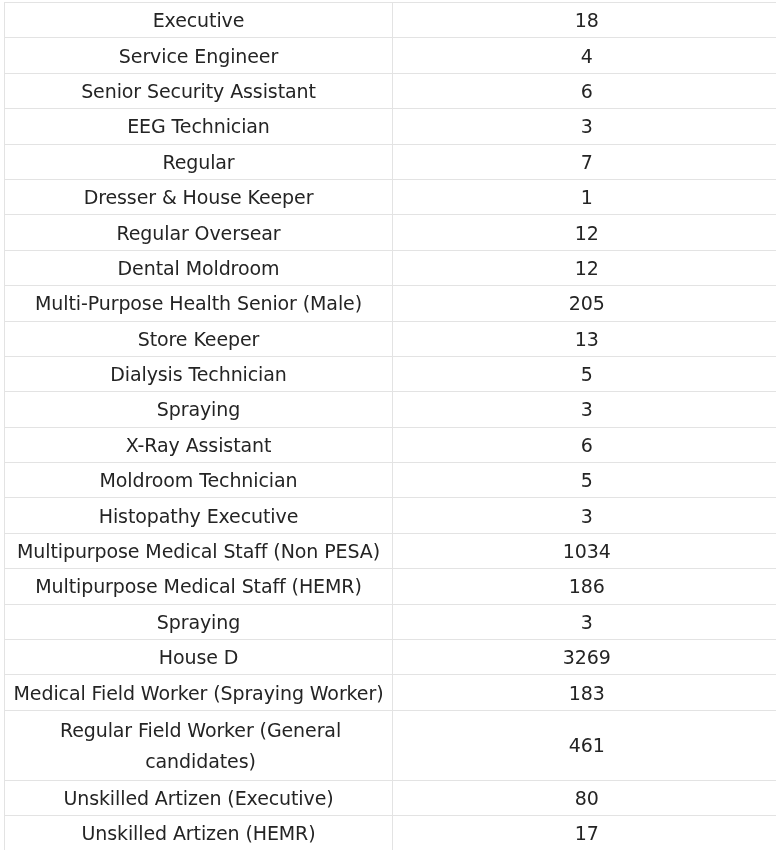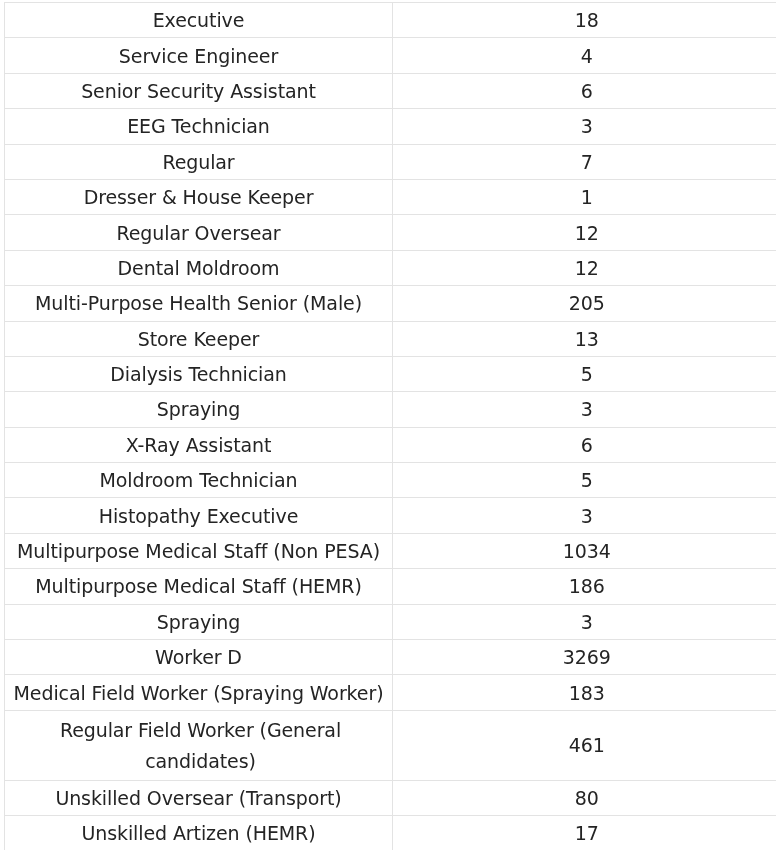--- a/index.html
+++ b/index.html
@@ -133,33 +133,33 @@
       </tr>
       <tr>
         <td class="name">Multipurpose Medical Staff (HEMR)</td>
         <td class="value">186</td>
       </tr>
       <tr>
         <td class="name">Spraying</td>
         <td class="value">3</td>
       </tr>
       <tr>
-        <td class="name">Worker D</td>
+        <td class="name">House D</td>
         <td class="value">3269</td>
       </tr>
       <tr>
         <td class="name">Medical Field Worker (Spraying Worker)</td>
         <td class="value">183</td>
       </tr>
       <tr class="tall">
         <td class="name">Regular Field Worker (General candidates)</td>
         <td class="value">461</td>
       </tr>
       <tr>
-        <td class="name">Unskilled Oversear (Transport)</td>
+        <td class="name">Unskilled Artizen (Executive)</td>
         <td class="value">80</td>
       </tr>
       <tr>
         <td class="name">Unskilled Artizen (HEMR)</td>
         <td class="value">17</td>
       </tr>
     </tbody>
   </table>
 </div>
 

